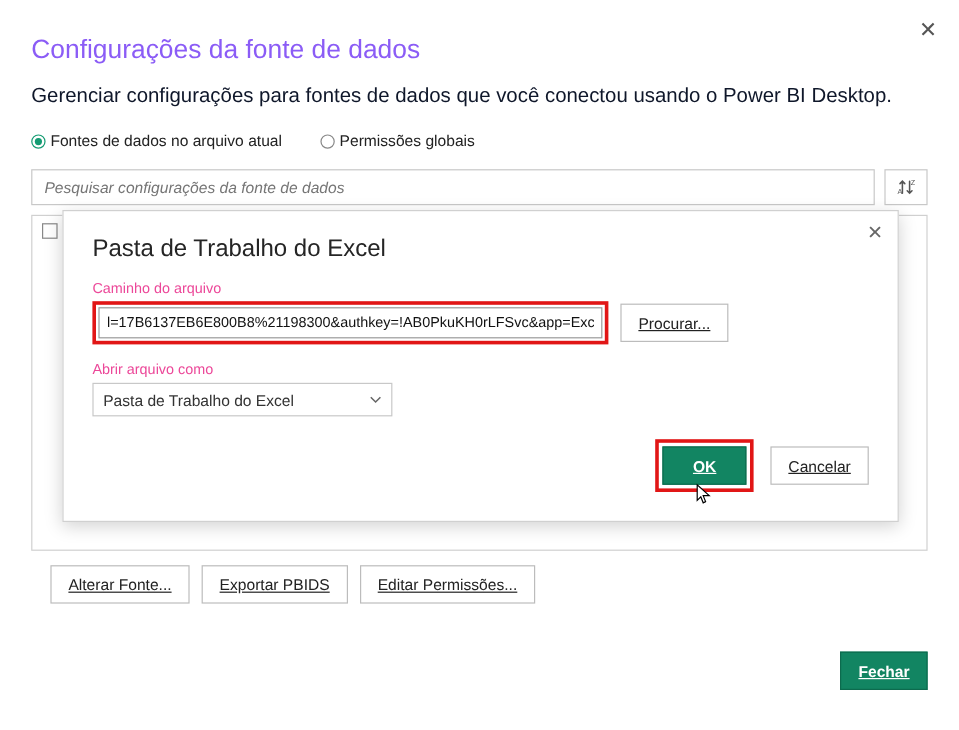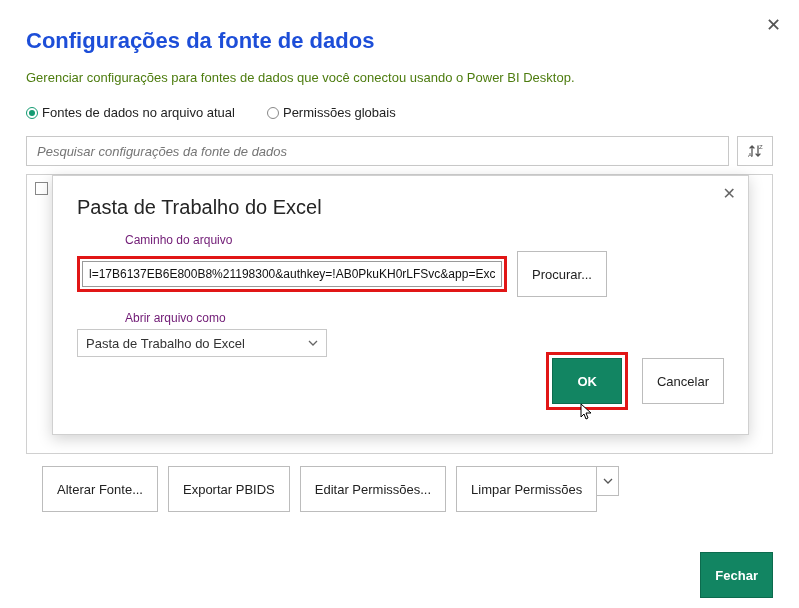--- a/index.html
+++ b/index.html
@@ -1,49 +1,49 @@
 <!DOCTYPE html>
 <html><head>
   <meta charset="utf-8">
   <style>
     * { box-sizing: border-box; margin: 0; padding: 0; }
     body { font-family: "Segoe UI", Arial, sans-serif; background: #fff; width: 799px; height: 608px; position: relative; overflow: hidden; }
 
     .page { padding: 28px 26px 16px 26px; }
     .page-header { position: relative; }
-    .page-title { font-size: 22px; font-weight: 700; color: #1d4ed8; margin-bottom: 16px; }
+    .page-title { font-size: 22px; font-weight: 400; color: #8b5cf6; margin-bottom: 16px; }
     .page-close { position: absolute; top: -14px; right: -8px; font-size: 18px; color: #555; cursor: pointer; }
-    .page-desc { font-size: 13px; color: #4d7c0f; margin-bottom: 20px; }
+    .page-desc { font-size: 17px; color: #0f172a; margin-bottom: 20px; }
 
     .radios { display: flex; gap: 32px; margin-bottom: 16px; align-items: center; }
     .radio { display: flex; align-items: center; gap: 4px; font-size: 13px; color: #222; cursor: pointer; }
     .radio-circle { width: 12px; height: 12px; border-radius: 50%; border: 1.5px solid #149b72; display: inline-flex; align-items: center; justify-content: center; }
     .radio-circle.checked::after { content:""; width: 6px; height: 6px; border-radius: 50%; background: #149b72; }
     .radio-circle.unchecked { border-color: #888; }
 
     .search-row { display: flex; gap: 8px; margin-bottom: 8px; }
     .search-input { flex: 1; height: 30px; border: 1px solid #c8c8c8; padding: 0 10px; font-size: 13px; font-style: italic; color: #777; }
     .sort-btn { width: 36px; height: 30px; border: 1px solid #c8c8c8; background: #fff; display: flex; align-items: center; justify-content: center; cursor: pointer; }
 
     .list-area { border: 1px solid #d0d0d0; height: 280px; background:#fff; padding: 6px 8px; }
     .list-checkbox { width: 13px; height: 13px; border: 1px solid #888; display:inline-block; }
 
     .bottom-buttons { display: flex; gap: 10px; margin-top: 12px; padding-left: 16px; }
-    .btn { height: 46px; border: 1px solid #bcbcbc; background: #fff; padding: 0 14px; font-size: 13px; color: #222; cursor: pointer; display:inline-flex; align-items:center; gap:4px; }
+    .btn { height: 32px; border: 1px solid #bcbcbc; background: #fff; padding: 0 14px; font-size: 13px; color: #222; cursor: pointer; display:inline-flex; align-items:center; gap:4px;text-decoration:underline; }
     .btn.primary { background: #128562; color: #fff; border: 1px solid #0c6b4e; font-weight: 600; }
     .btn-row-right { display:flex; justify-content:flex-end; margin-top: 40px; }
     .split-btn { display:flex; }
     .split-caret { height:30px; width:22px; border:1px solid #bcbcbc; border-left:none; background:#fff; display:flex; align-items:center; justify-content:center; cursor:pointer; }
 
     
     .modal { position: absolute; top: 175px; left: 52px; width: 697px; height: 260px; background: #fff; border: 1px solid #d0d0d0; box-shadow: 0 4px 14px rgba(0,0,0,0.18); padding: 20px 24px 18px 24px; }
     .modal-title { font-size: 20px; font-weight: 400; color: #252525; margin-bottom: 14px; }
     .modal-close { position: absolute; top: 8px; right: 12px; font-size: 16px; color: #666; cursor: pointer; }
     .modal-radios { display:flex; gap: 20px; margin-bottom: 12px; }
-    .field-label { font-size: 12px; color: #701a75; margin-bottom: 4px; margin-left: 48px; }
+    .field-label { font-size: 12px; color: #ec4899; margin-bottom: 4px; }
 
     .path-row { display:flex; gap: 10px; align-items:center; margin-bottom: 14px; }
     .highlight-box { border: 3px solid #e11616; padding: 2px; display:inline-block; }
     .path-input { width: 420px; height: 26px; border: 1px solid #9a9a9a; padding: 0 6px; font-size: 12px; color:#111; }
 
     .dropdown { width: 250px; height: 28px; border: 1px solid #c8c8c8; padding: 0 8px; font-size: 13px; color: #333; display:flex; align-items:center; justify-content:space-between; cursor:pointer; }
 
     .modal-footer { position:absolute; bottom: 24px; right: 24px; display:flex; gap: 14px; align-items:center; }
     .ok-wrap { border: 3px solid #e11616; padding: 3px; }
     .cursor { position:absolute; bottom: -2px; left: 50%; transform: translateX(-50%); }
@@ -82,28 +82,20 @@
   </div>
 
   <div class="list-area">
     <span class="list-checkbox"></span>
   </div>
 
   <div class="bottom-buttons">
     <button class="btn">Alterar Fonte...</button>
     <button class="btn">Exportar PBIDS</button>
     <button class="btn">Editar Permissões...</button>
-    <div class="split-btn">
-      <button class="btn">Limpar Permissões</button>
-      <button class="split-caret">
-        <svg width="10" height="10" viewBox="0 0 10 10">
-            <path d="M1 3 L5 7 L9 3" stroke="#555" stroke-width="1.3" fill="none"></path>
-          </svg>
-      </button>
-    </div>
   </div>
 
   <div class="btn-row-right">
     <button class="btn primary">Fechar</button>
   </div>
 </div>
 
 <div class="modal">
   <span class="modal-close">✕</span>
   <h2 class="modal-title">Pasta de Trabalho do Excel</h2>

